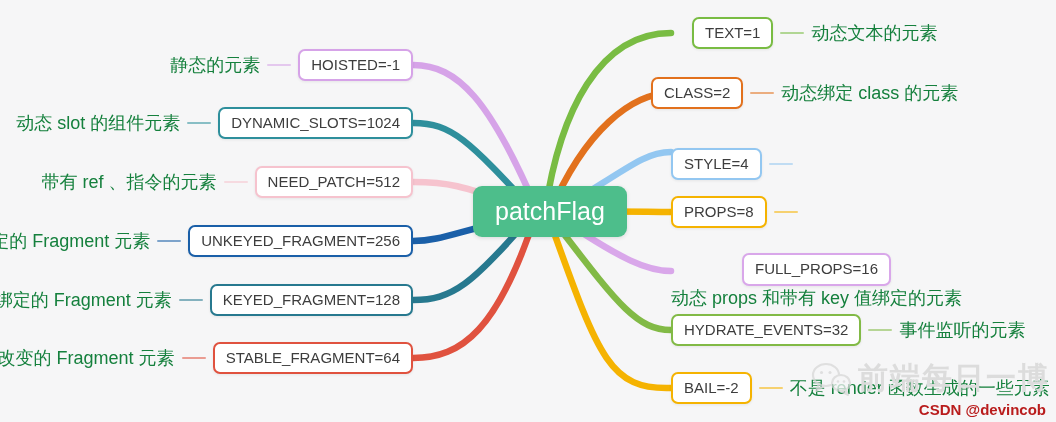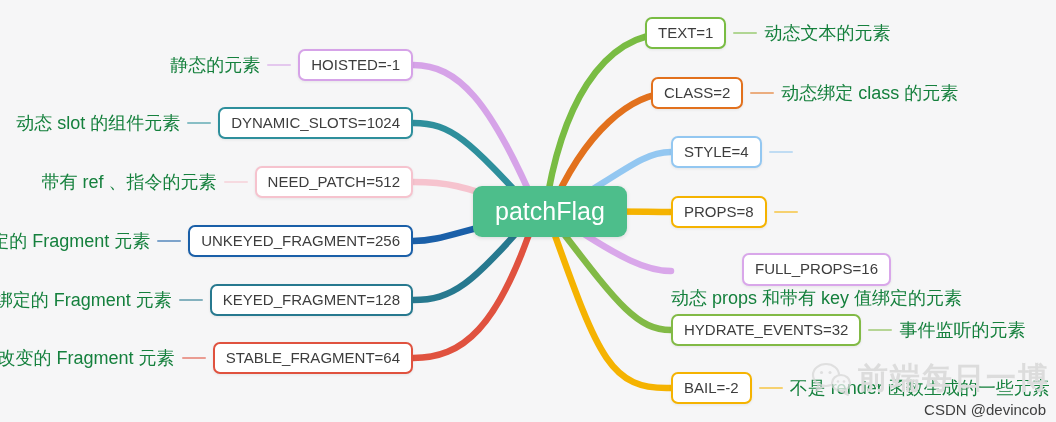--- a/index.html
+++ b/index.html
@@ -27,21 +27,21 @@
     box-shadow:0 1px 4px rgba(0,0,0,0.12);cursor:pointer;
   }
   #watermark{
     position:absolute;right:6px;bottom:4px;z-index:4;text-align:right;
     pointer-events:none;
   }
   #watermark-brand-row{display:flex;align-items:center;justify-content:flex-end;}
   #watermark-brand{
     font-size:30px;color:#dcdcdc;letter-spacing:2px;font-weight:bold;
   }
-  #watermark-credit{font-size:15px;color:#404040;margin-top:2px;margin-right:4px;}
+  #watermark-credit{font-size:15px;color:#b91c1c;margin-top:2px;margin-right:4px;font-weight:bold;}
   .wechat-icon{margin-right:6px;opacity:0.75;}
 </style>
 </head>
 <body>
 
 <div id="canvas" style="background: rgb(246, 246, 247);">
 
   <svg id="branch-svg" width="1056" height="422">
       <path d="M545,212 C560,110 600,33 671,33" fill="none" stroke="#79bc43" stroke-width="6.5" stroke-linecap="round"></path>
       <path d="M550,212 C585,130 632,93 671,93" fill="none" stroke="#e2711d" stroke-width="6.5" stroke-linecap="round"></path>
@@ -54,31 +54,31 @@
       <path d="M535,212 C468,140 452,123 413,123" fill="none" stroke="#2e8f9c" stroke-width="6.5" stroke-linecap="round"></path>
       <path d="M530,210 C460,184 445,182 413,182" fill="none" stroke="#f6c3ce" stroke-width="6.5" stroke-linecap="round"></path>
       <path d="M520,218 C460,230 442,241 413,241" fill="none" stroke="#1a5fa8" stroke-width="6.5" stroke-linecap="round"></path>
       <path d="M533,214 C472,285 452,300 413,300" fill="none" stroke="#27798f" stroke-width="6.5" stroke-linecap="round"></path>
       <path d="M536,214 C498,330 462,358 413,358" fill="none" stroke="#e0523f" stroke-width="6.5" stroke-linecap="round"></path>
     </svg>
 
   <div id="center-node" style="background: rgb(77, 190, 139);">patchFlag</div>
 
   <div id="nodes">
-      <div class="row" style="top: 15px; left: 645px;">
+      <div class="row" style="top: 15px; left: 692px;">
         <div class="node-box" style="border-color: rgb(121, 188, 67);">TEXT=1</div>
         <div class="connector" style="background: rgb(121, 188, 67);"></div>
         <span class="desc">动态文本的元素</span>
       </div>
       <div class="row" style="top: 75px; left: 651px;">
         <div class="node-box" style="border-color: rgb(226, 113, 29);">CLASS=2</div>
         <div class="connector" style="background: rgb(226, 113, 29);"></div>
         <span class="desc">动态绑定 class 的元素</span>
       </div>
-      <div class="row" style="top: 134px; left: 671px;">
+      <div class="row" style="top: 146px; left: 671px;">
         <div class="node-box" style="border-color: rgb(147, 199, 241);">STYLE=4</div>
         <div class="connector" style="background: rgb(147, 199, 241);"></div>
       </div>
       <div class="row" style="top: 194px; left: 671px;">
         <div class="node-box" style="border-color: rgb(245, 179, 1);">PROPS=8</div>
         <div class="connector" style="background: rgb(245, 179, 1);"></div>
       </div>
       <div class="row" style="top: 253px; left: 671px; flex-direction: column;">
         <div class="node-box" style="border-color: rgb(217, 167, 234);">FULL_PROPS=16</div>
         <div class="connector" style="background: rgb(217, 167, 234);"></div>

